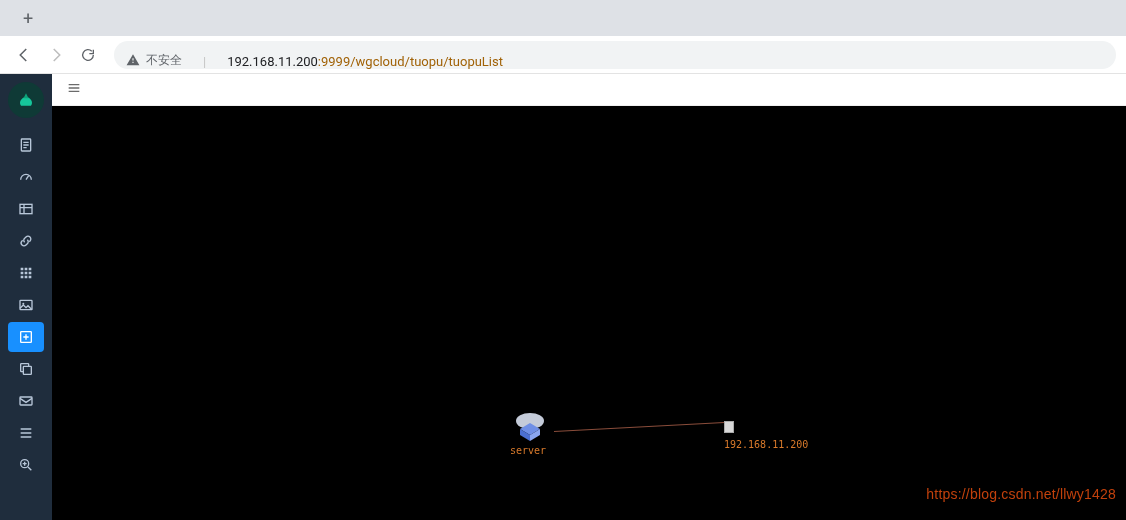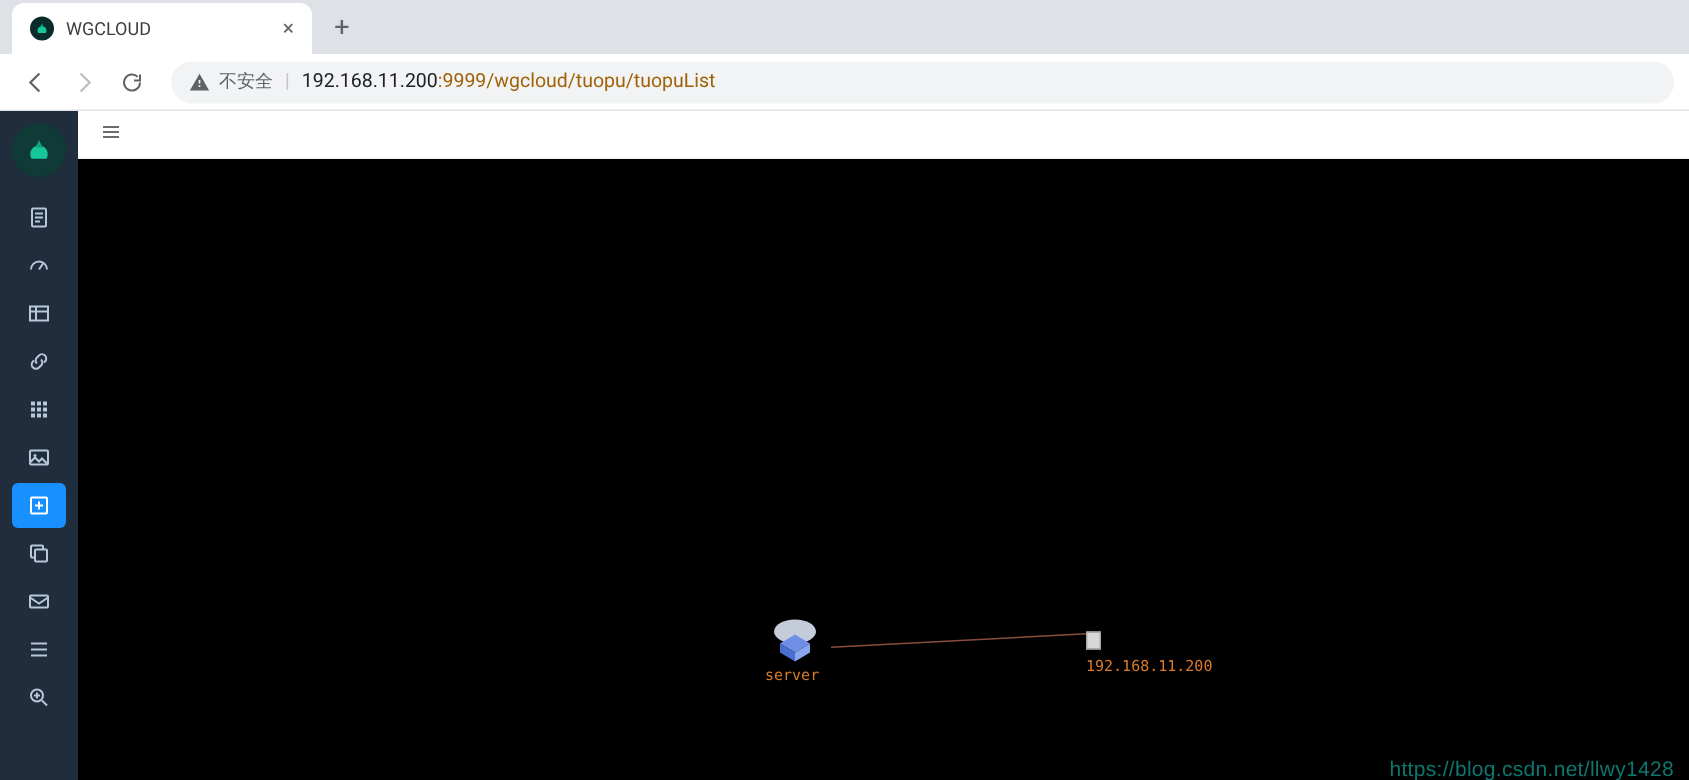--- a/index.html
+++ b/index.html
@@ -71,23 +71,23 @@
       border-radius: 50%;
     }
     .nav-btn.disabled { color: #bdbdbd; }
     .omnibox {
       flex: 1;
       height: 28px;
       background: #f1f3f4;
       border-radius: 14px;
       margin-left: 8px;
       display: flex;
-      align-items: center;
+      align-items: flex-end;
       padding: 0 12px;
-      gap: 8px;
+      gap: 21px;
       font-size: 13px;
       color: #202124;
     }
     .security-indicator { display: flex; align-items: center; gap: 6px; color: #5f6368; }
     .security-indicator .insecure { font-size: 12px; }
     .url-sep { color: #c4c4c4; }
     .url-host { color: #202124; }
     .url-port-path { color: #a16207; }
 
     
@@ -183,43 +183,33 @@
     .host-label {
       color: #d97a2b;
       font-size: 10px;
       font-family: monospace;
       margin-top: 4px;
     }
 
     .watermark {
       position: absolute;
       right: 10px;
-      bottom: 0;
-      color: #0f766e;
+      bottom: 18px;
+      color: #c2410c;
       font-size: 14px;
       font-family: Arial, sans-serif;
       letter-spacing: 0.2px;
       text-align: right;
     }
   </style>
 </head>
 <body>
 
 <div class="browser-chrome">
   <div class="tab-strip">
-    <div class="tab">
-      <span class="tab-favicon">
-        <svg viewBox="0 0 24 24">
-            <path fill="#16c79a" d="M6 19a7 7 0 1 1 12 0H6z"></path>
-            <path fill="#0fa37a" d="M12 4l3 6h-6z"></path>
-          </svg>
-      </span>
-      <span class="tab-title">WGCLOUD</span>
-      <span class="tab-close">×</span>
-    </div>
     <div class="new-tab">+</div>
   </div>
 
   <div class="toolbar">
     <div class="nav-btn">
       <svg width="18" height="18" viewBox="0 0 24 24">
           <path fill="none" stroke="#5f6368" stroke-width="2" d="M15 4l-8 8 8 8"></path>
         </svg>
     </div>
     <div class="nav-btn disabled">

